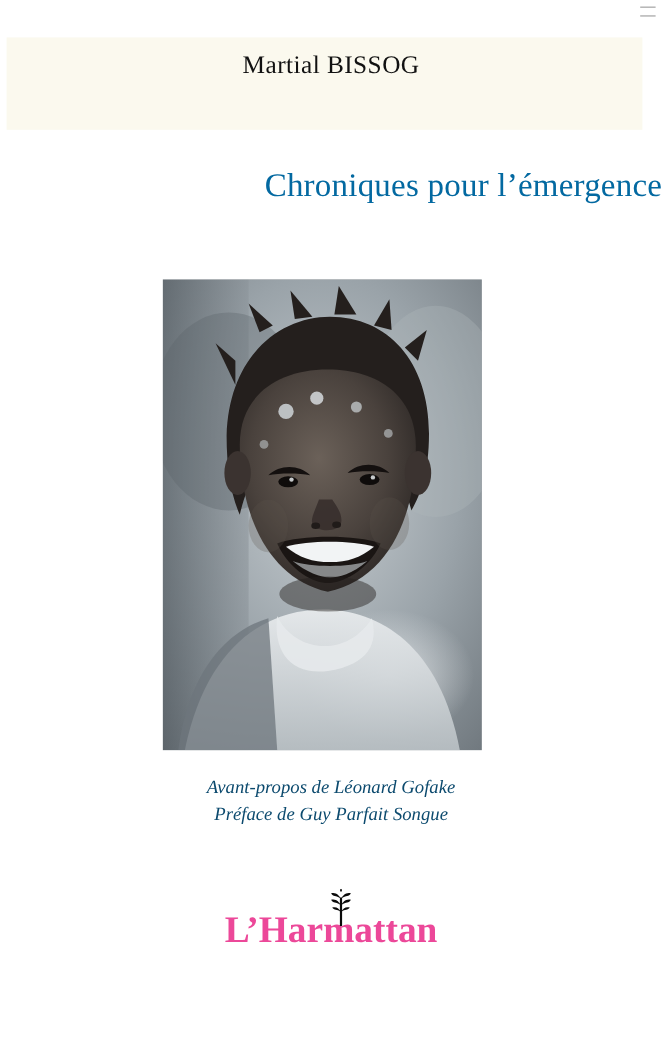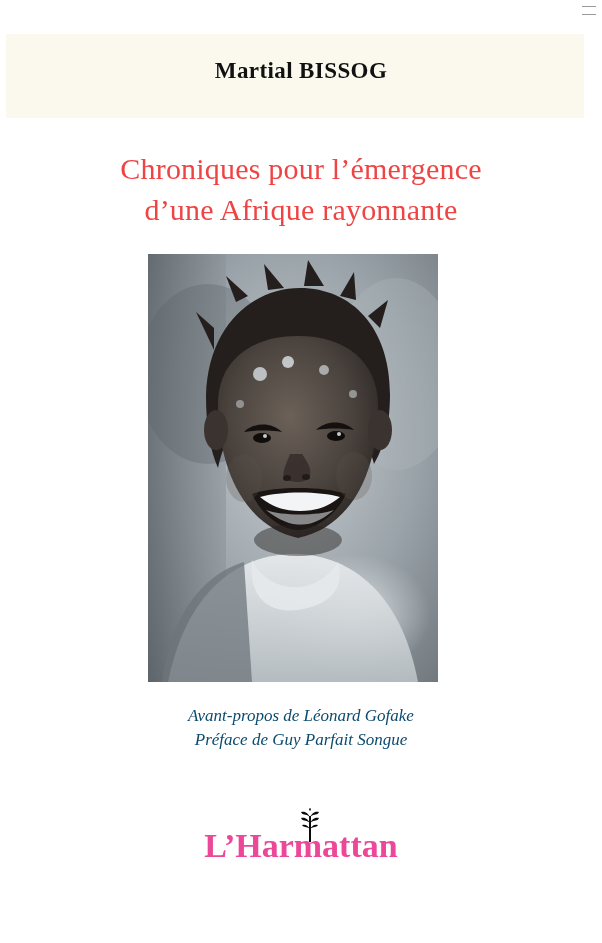--- a/index.html
+++ b/index.html
@@ -39,37 +39,37 @@
     left: 6px;
     top: 34px;
     width: 578px;
     height: 84px;
     background: #fbf9ee;
   }
 
   .author-name {
     position: absolute;
     left: 0;
-    top: 58px;
-    width: 602px;
-    text-align: center;
-    font-family: "Liberation Serif", serif;
-    font-weight: bold;
+    top: 46px;
+    width: 602px;
+    text-align: center;
+    font-family: "Liberation Serif", serif;
+    font-weight: normal;
     font-size: 23px;
     letter-spacing: 0.4px;
     color: #111111;
   }
 
   .title-block {
     position: absolute;
     left: 0;
     top: 148px;
     width: 602px;
-    text-align: center;
-    color: #ef4444;
+    text-align: right;
+    color: #0369a1;
     font-family: "Liberation Serif", serif;
     font-size: 30px;
     line-height: 41px;
     letter-spacing: 0.2px;
   }
   .title-line-1 { display: block; }
   .title-line-2 { display: block; }
 
   
   .cover-photo {
@@ -153,21 +153,20 @@
 
   <div class="edge-mark m1"></div>
   <div class="edge-mark m2"></div>
 
   <div class="author-band"></div>
 
   <div class="author-name">Martial BISSOG</div>
 
   <div class="title-block">
     <span class="title-line-1">Chroniques pour l’émergence</span>
-    <span class="title-line-2">d’une Afrique rayonnante</span>
   </div>
 
   <div class="cover-photo">
     <svg width="290" height="428" viewBox="0 0 290 428" xmlns="http://www.w3.org/2000/svg" aria-hidden="true">
       <defs>
         <radialGradient id="bgGrad" cx="50%" cy="42%" r="78%">
           <stop offset="0%" stop-color="#c8ced2"></stop>
           <stop offset="55%" stop-color="#9aa3a9"></stop>
           <stop offset="100%" stop-color="#6f777d"></stop>
         </radialGradient>

